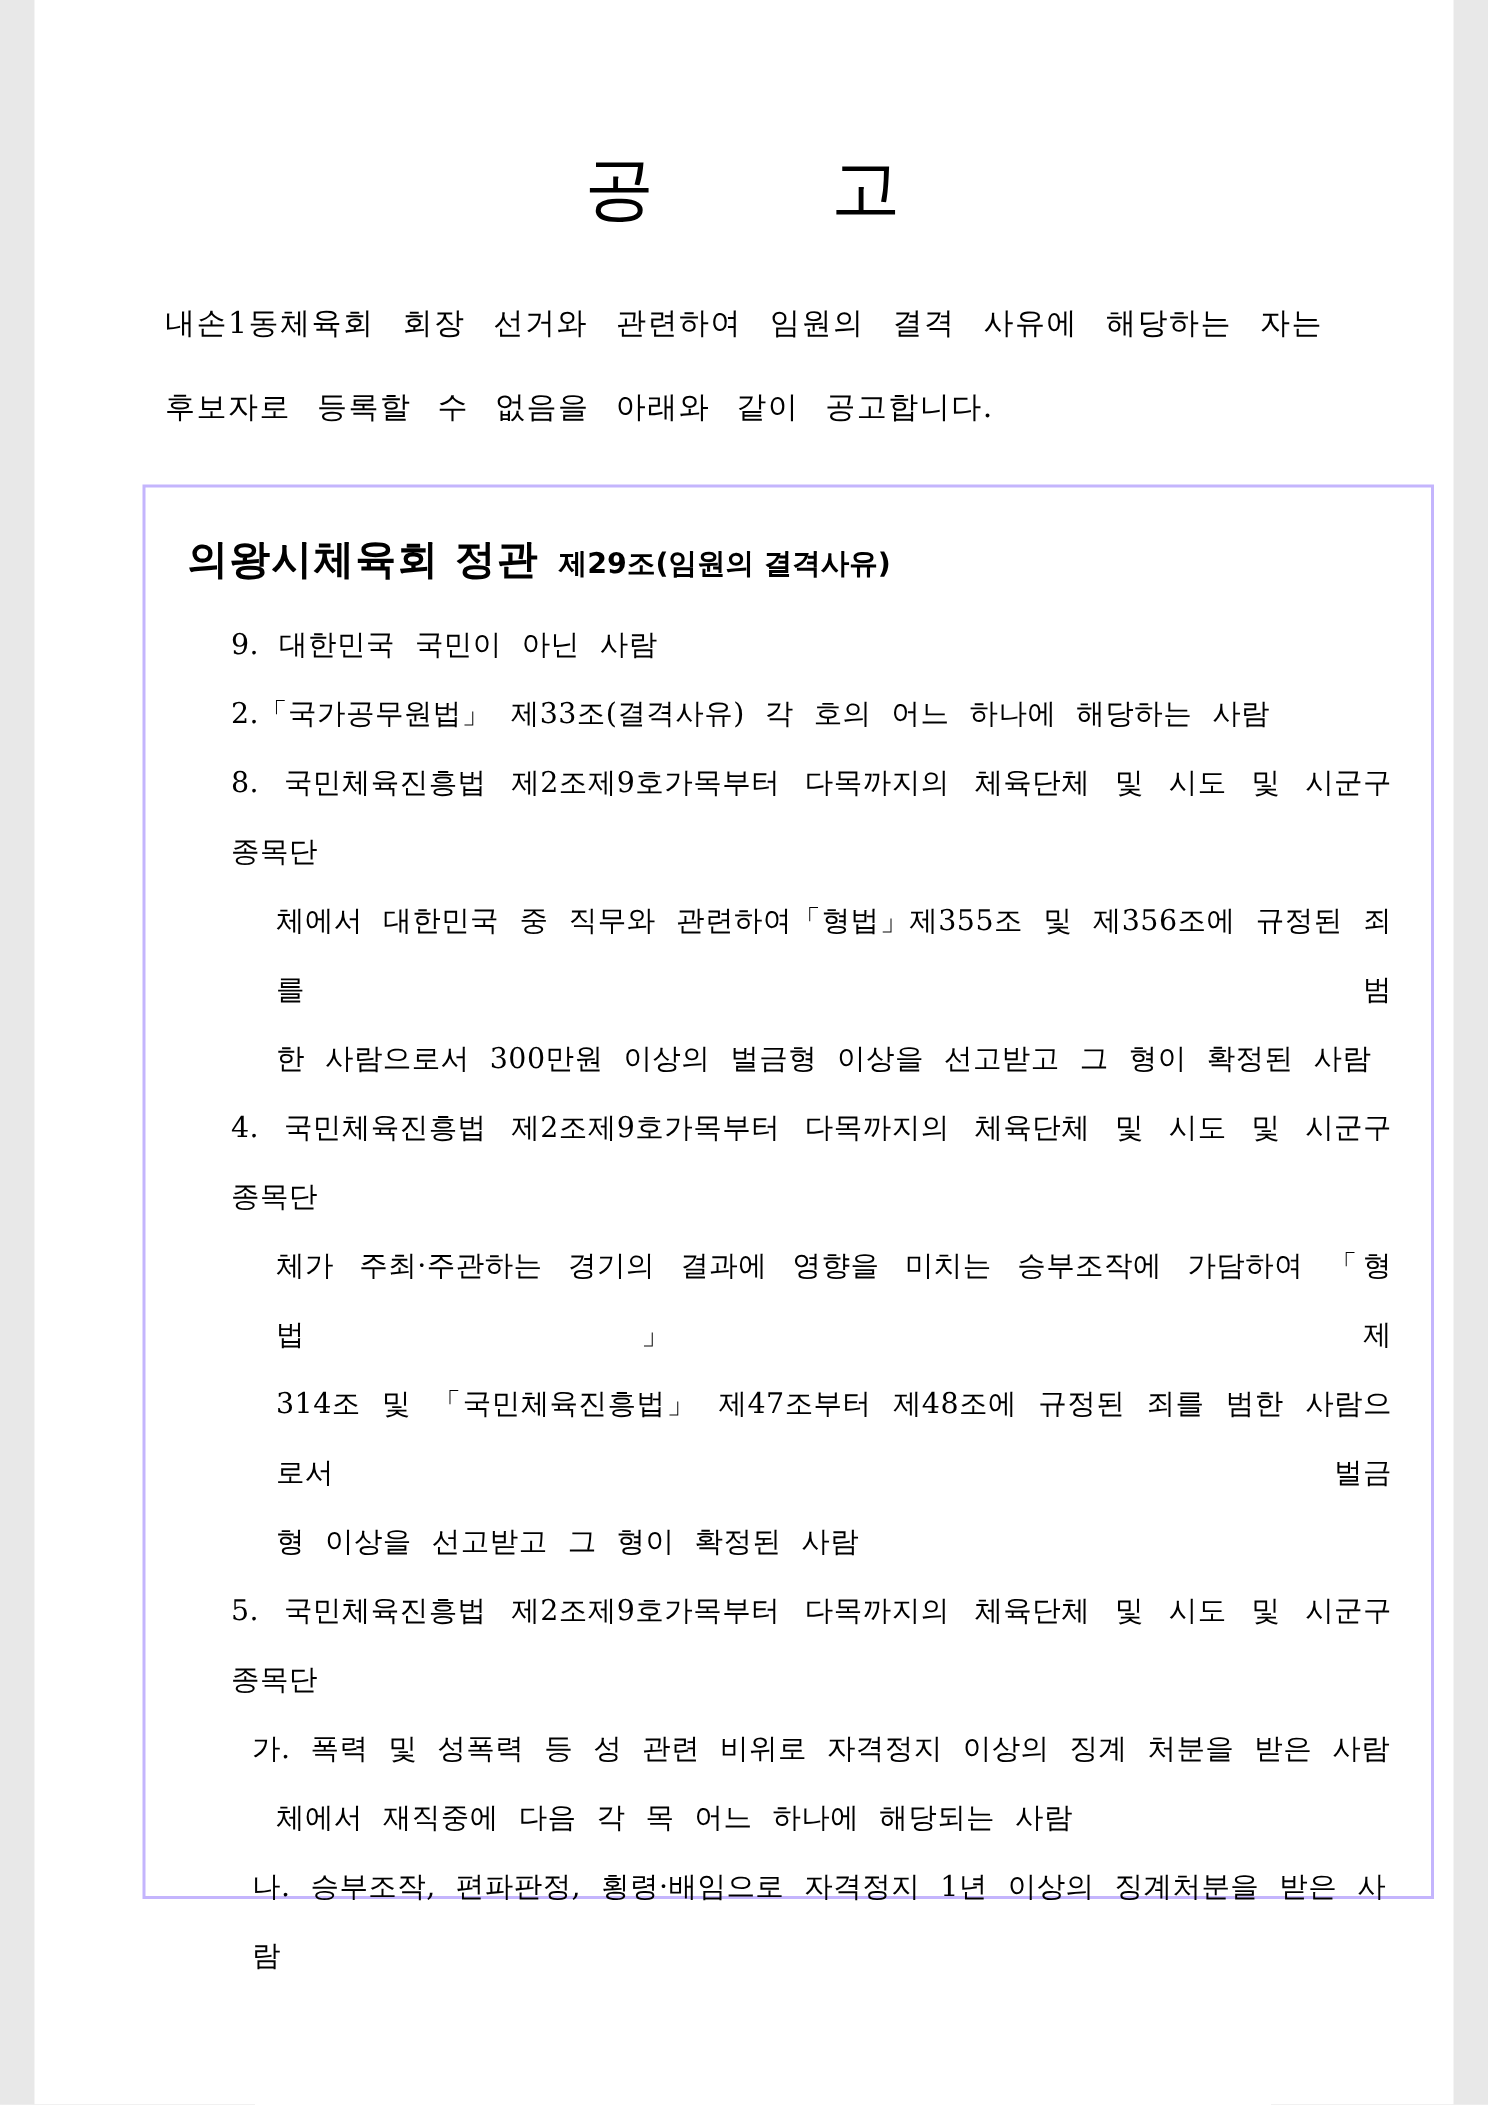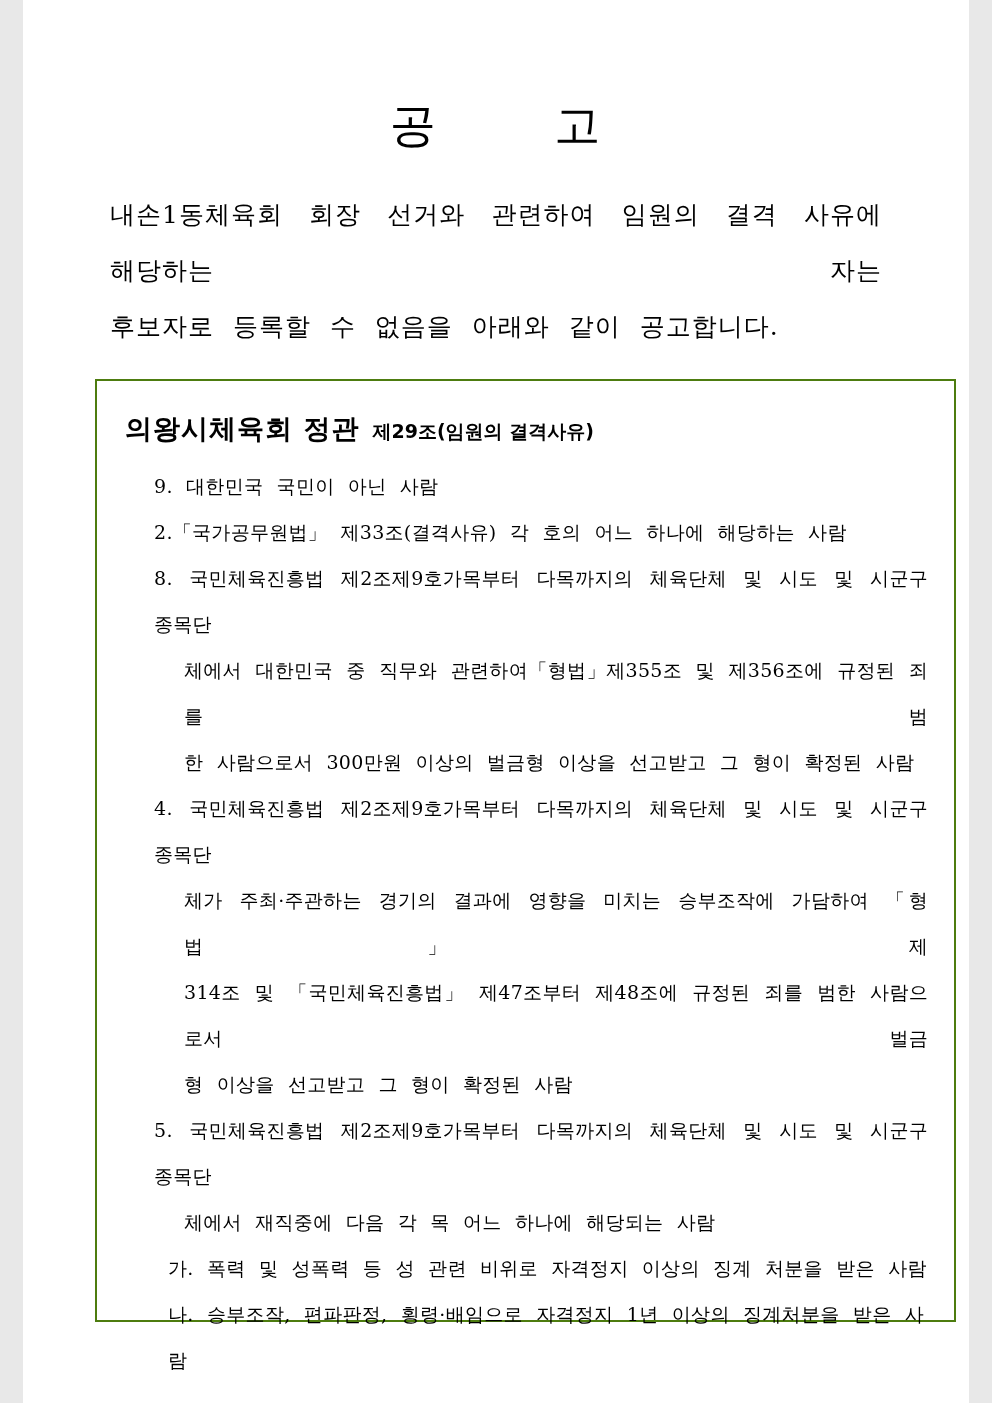--- a/index.html
+++ b/index.html
@@ -18,37 +18,37 @@
     padding-top: 100px;
     text-align: center;
     font-size: 46px;
     font-weight: normal;
     letter-spacing: 2px;
     white-space: pre;
     line-height: 1.1;
   }
   .intro {
     margin: 36px 87px 0 87px;
-    font-size: 25px;
+    font-size: 20px;
   }
   .intro .iline {
     line-height: 56px;
     letter-spacing: 1px;
     word-spacing: 10px;
   }
   .intro .iline.j {
     text-align: justify;
     text-align-last: justify;
   }
   .notice-box {
     box-sizing: border-box;
     margin: 24px 0 0 72px;
     width: 861px;
     height: 943px;
-    border: 2px solid #4d7c0f;
+    border: 2px solid #c4b5fd;
     padding: 30px 26px 0 25px;
   }
   .box-heading {
     padding-left: 3px;
     font-family: "DejaVu Sans", "Liberation Sans", sans-serif;
     white-space: nowrap;
   }
   .box-heading .main {
     font-size: 27px;
     font-weight: bold;
@@ -100,21 +100,21 @@
       <div class="cline l2">9. 대한민국 국민이 아닌 사람</div>
       <div class="cline l2">2.「국가공무원법」 제33조(결격사유) 각 호의 어느 하나에 해당하는 사람</div>
       <div class="cline l2 j">8. 국민체육진흥법 제2조제9호가목부터 다목까지의 체육단체 및 시도 및 시군구 종목단</div>
       <div class="cline l4 j">체에서 대한민국 중 직무와 관련하여「형법」제355조 및 제356조에 규정된 죄를 범</div>
       <div class="cline l4">한 사람으로서 300만원 이상의 벌금형 이상을 선고받고 그 형이 확정된 사람</div>
       <div class="cline l2 j">4. 국민체육진흥법 제2조제9호가목부터 다목까지의 체육단체 및 시도 및 시군구 종목단</div>
       <div class="cline l4 j">체가 주최·주관하는 경기의 결과에 영향을 미치는 승부조작에 가담하여 「형법」 제</div>
       <div class="cline l4 j">314조 및 「국민체육진흥법」 제47조부터 제48조에 규정된 죄를 범한 사람으로서 벌금</div>
       <div class="cline l4">형 이상을 선고받고 그 형이 확정된 사람</div>
       <div class="cline l2 j">5. 국민체육진흥법 제2조제9호가목부터 다목까지의 체육단체 및 시도 및 시군구 종목단</div>
+      <div class="cline l3">가. 폭력 및 성폭력 등 성 관련 비위로 자격정지 이상의 징계 처분을 받은 사람</div>
       <div class="cline l4">체에서 재직중에 다음 각 목 어느 하나에 해당되는 사람</div>
-      <div class="cline l3">가. 폭력 및 성폭력 등 성 관련 비위로 자격정지 이상의 징계 처분을 받은 사람</div>
       <div class="cline l3">나. 승부조작, 편파판정, 횡령·배임으로 자격정지 1년 이상의 징계처분을 받은 사람</div>
 
     </div>
 
   </div>
 
 </div>
 
 </body></html>

